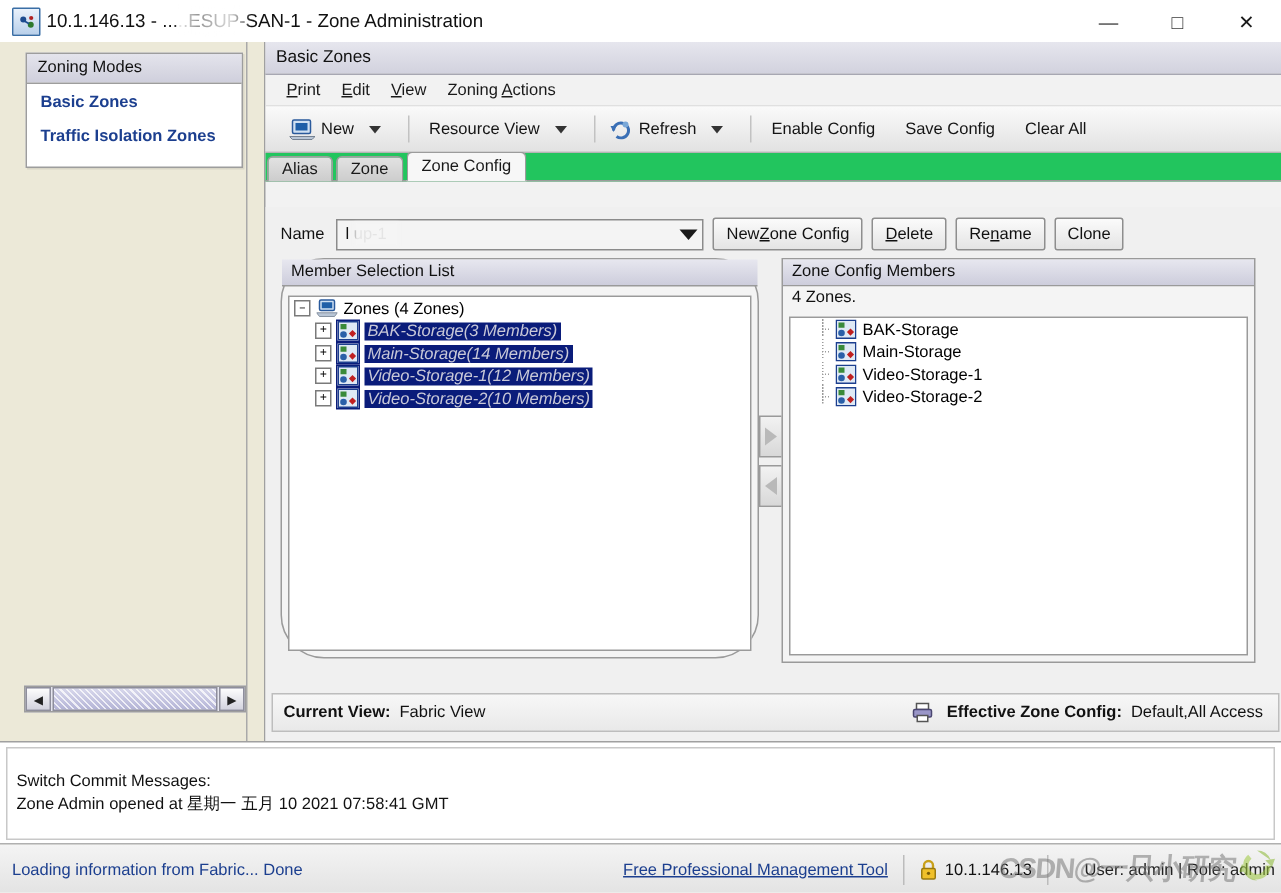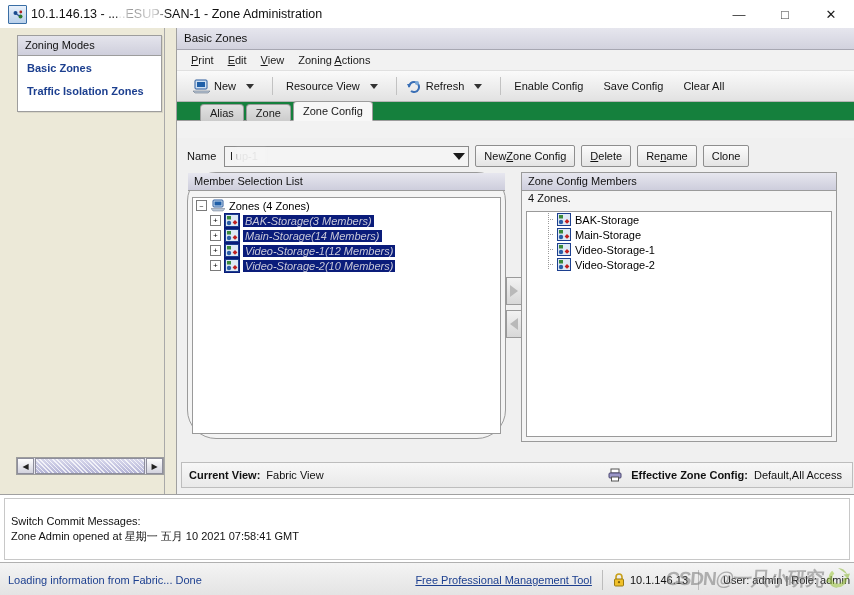--- a/index.html
+++ b/index.html
@@ -131,22 +131,22 @@
   .tb-item .lbl{font-size:11px;color:#141414;padding:0 4px;}
   .tb-caret{
     width:0;height:0;border-left:4px solid transparent;border-right:4px solid transparent;
     border-top:5px solid #333;margin:0 9px 0 6px;
   }
   .tb-sep{width:1px;height:18px;background:#c2c2c2;margin:0 3px;}
   .icon-new{width:17px;height:15px;position:relative;}
   .icon-refresh{width:16px;height:14px;}
 
   .tabs{
-    height:19px;display:flex;align-items:flex-end;padding-left:23px;
-    background:#15803d;position:relative;
+    height:19px;display:flex;align-items:flex-end;padding-left:1px;
+    background:#22c55e;position:relative;
   }
   .tabs::after{
     content:"";position:absolute;left:0;right:0;bottom:0;height:1px;background:#9c9c9c;
   }
   .tab{
     height:16px;line-height:16px;padding:0 9px;font-size:11px;color:#1a1a1a;
     background:linear-gradient(180deg,#e2e2e2,#cccccc);
     border:1px solid #9c9c9c;border-bottom:none;
     border-radius:4px 4px 0 0;margin-right:2px;position:relative;z-index:1;cursor:default;
   }

